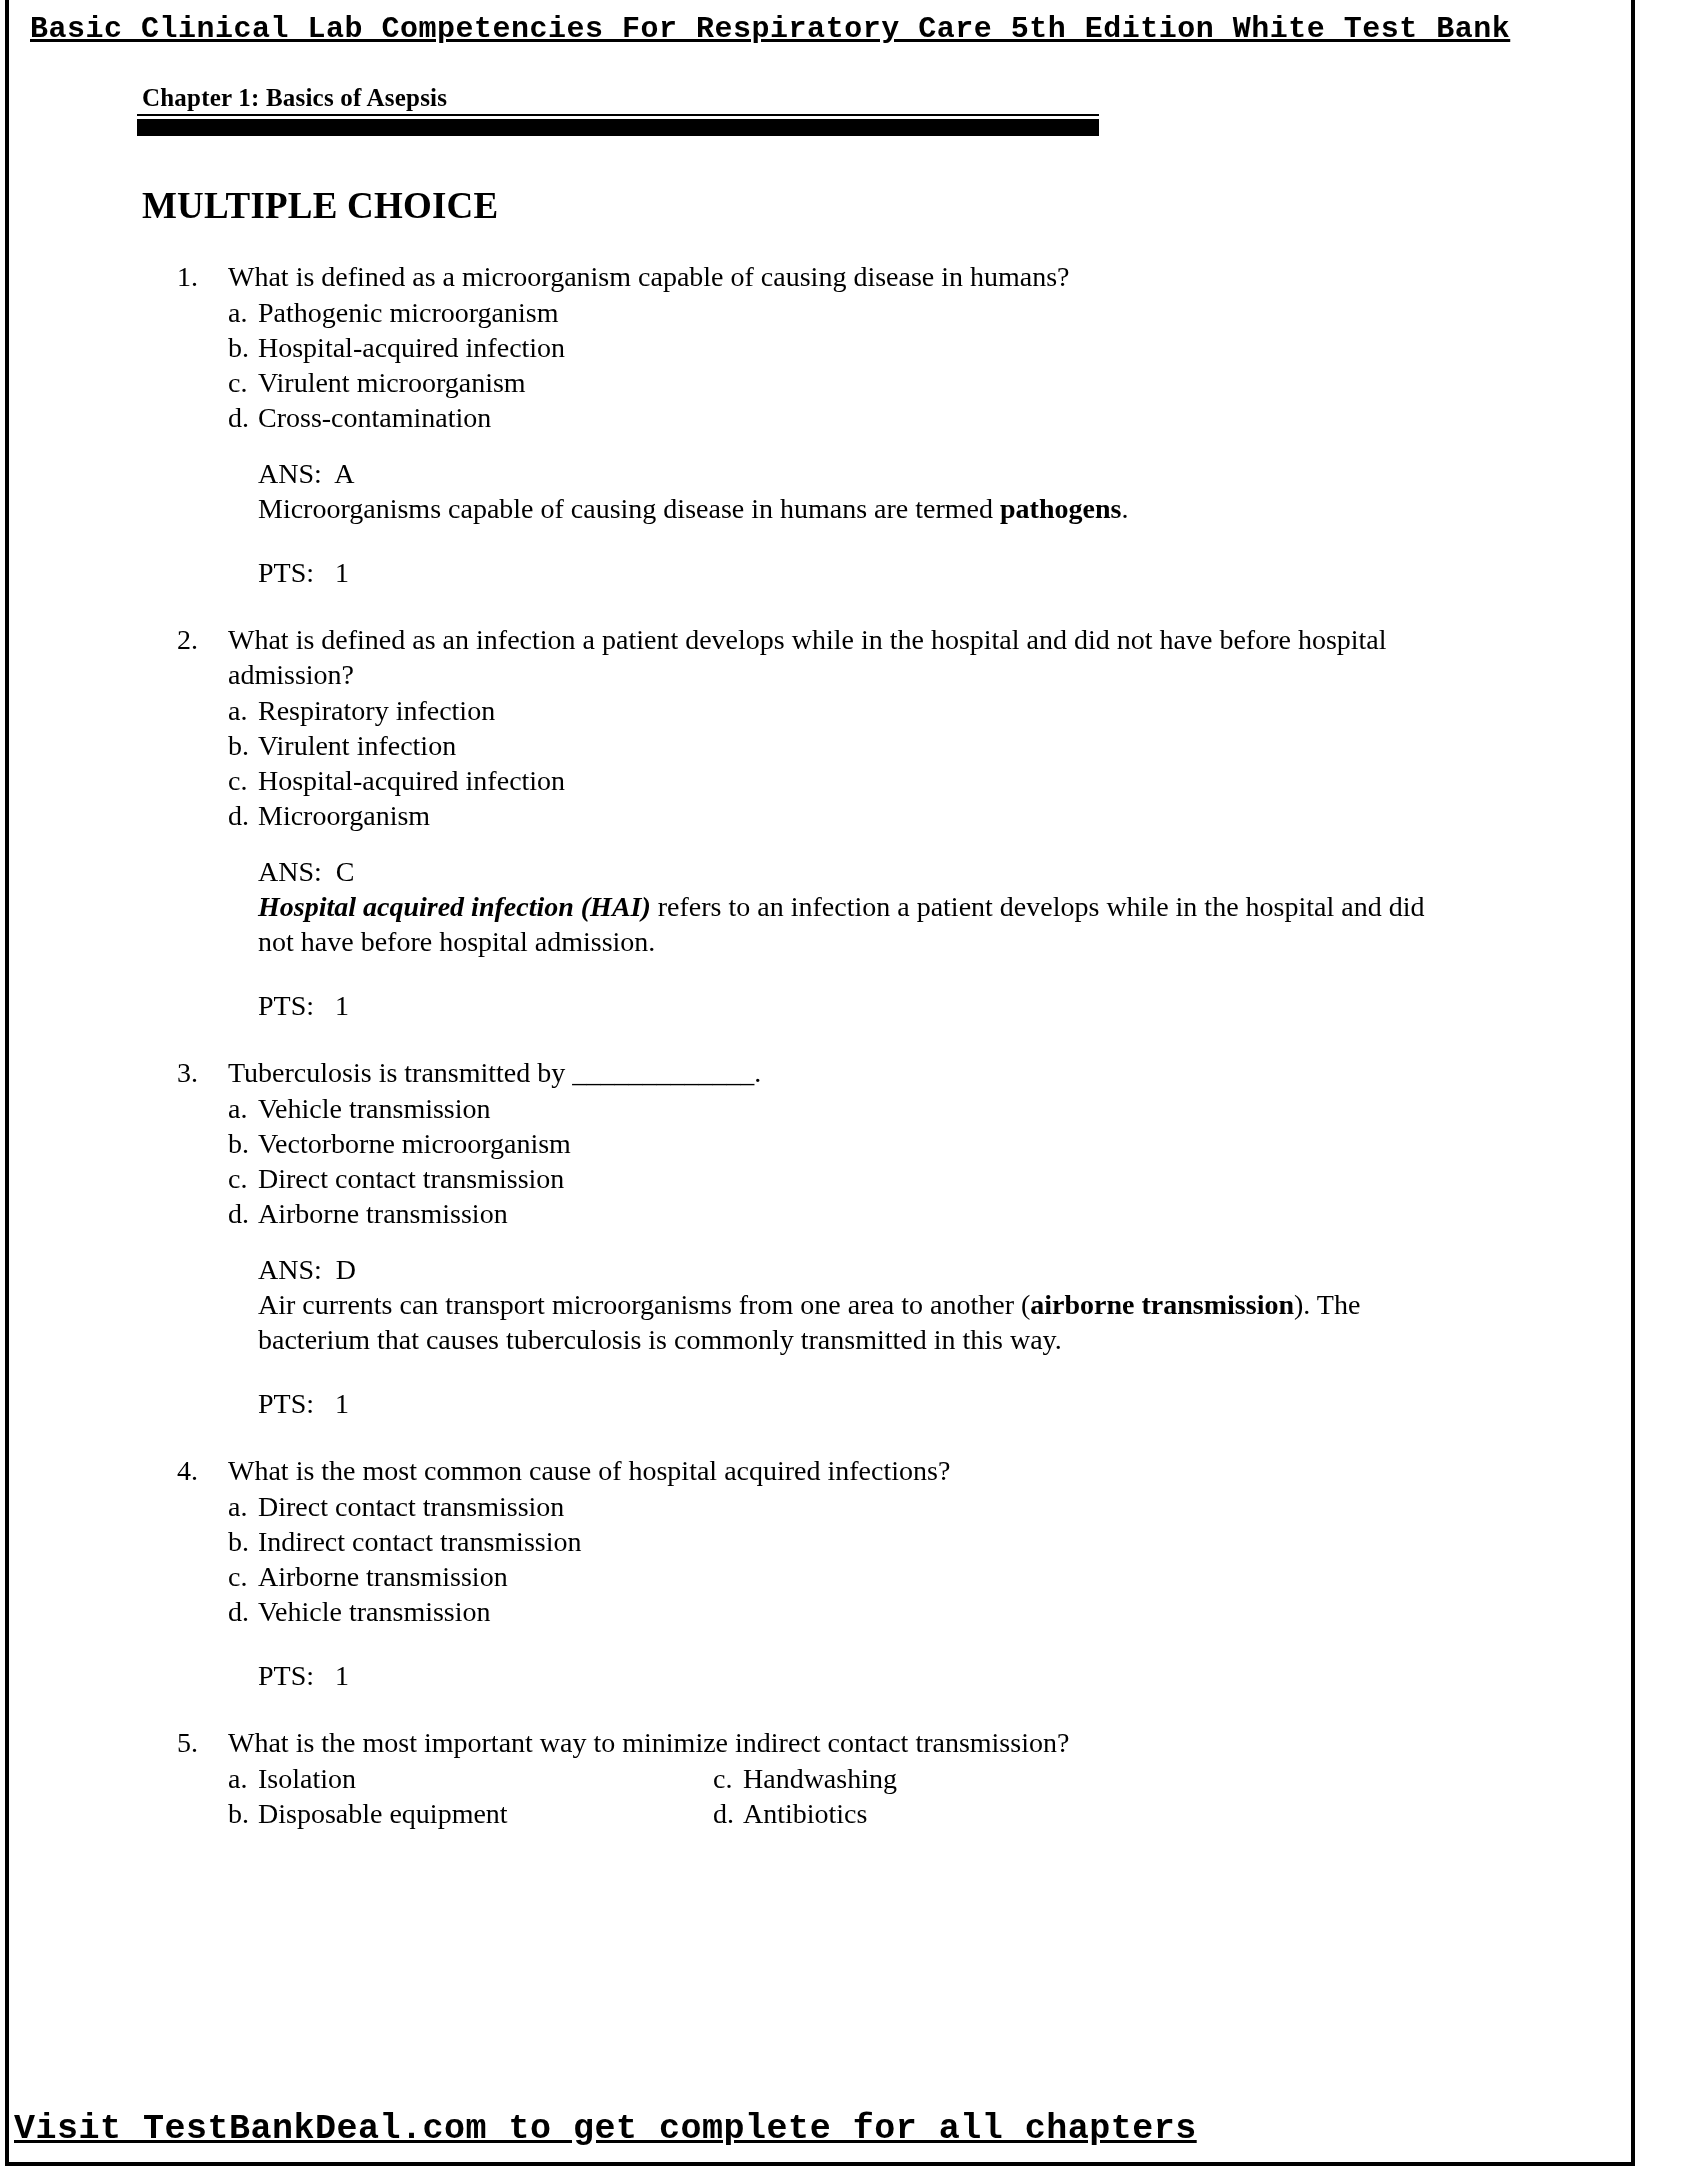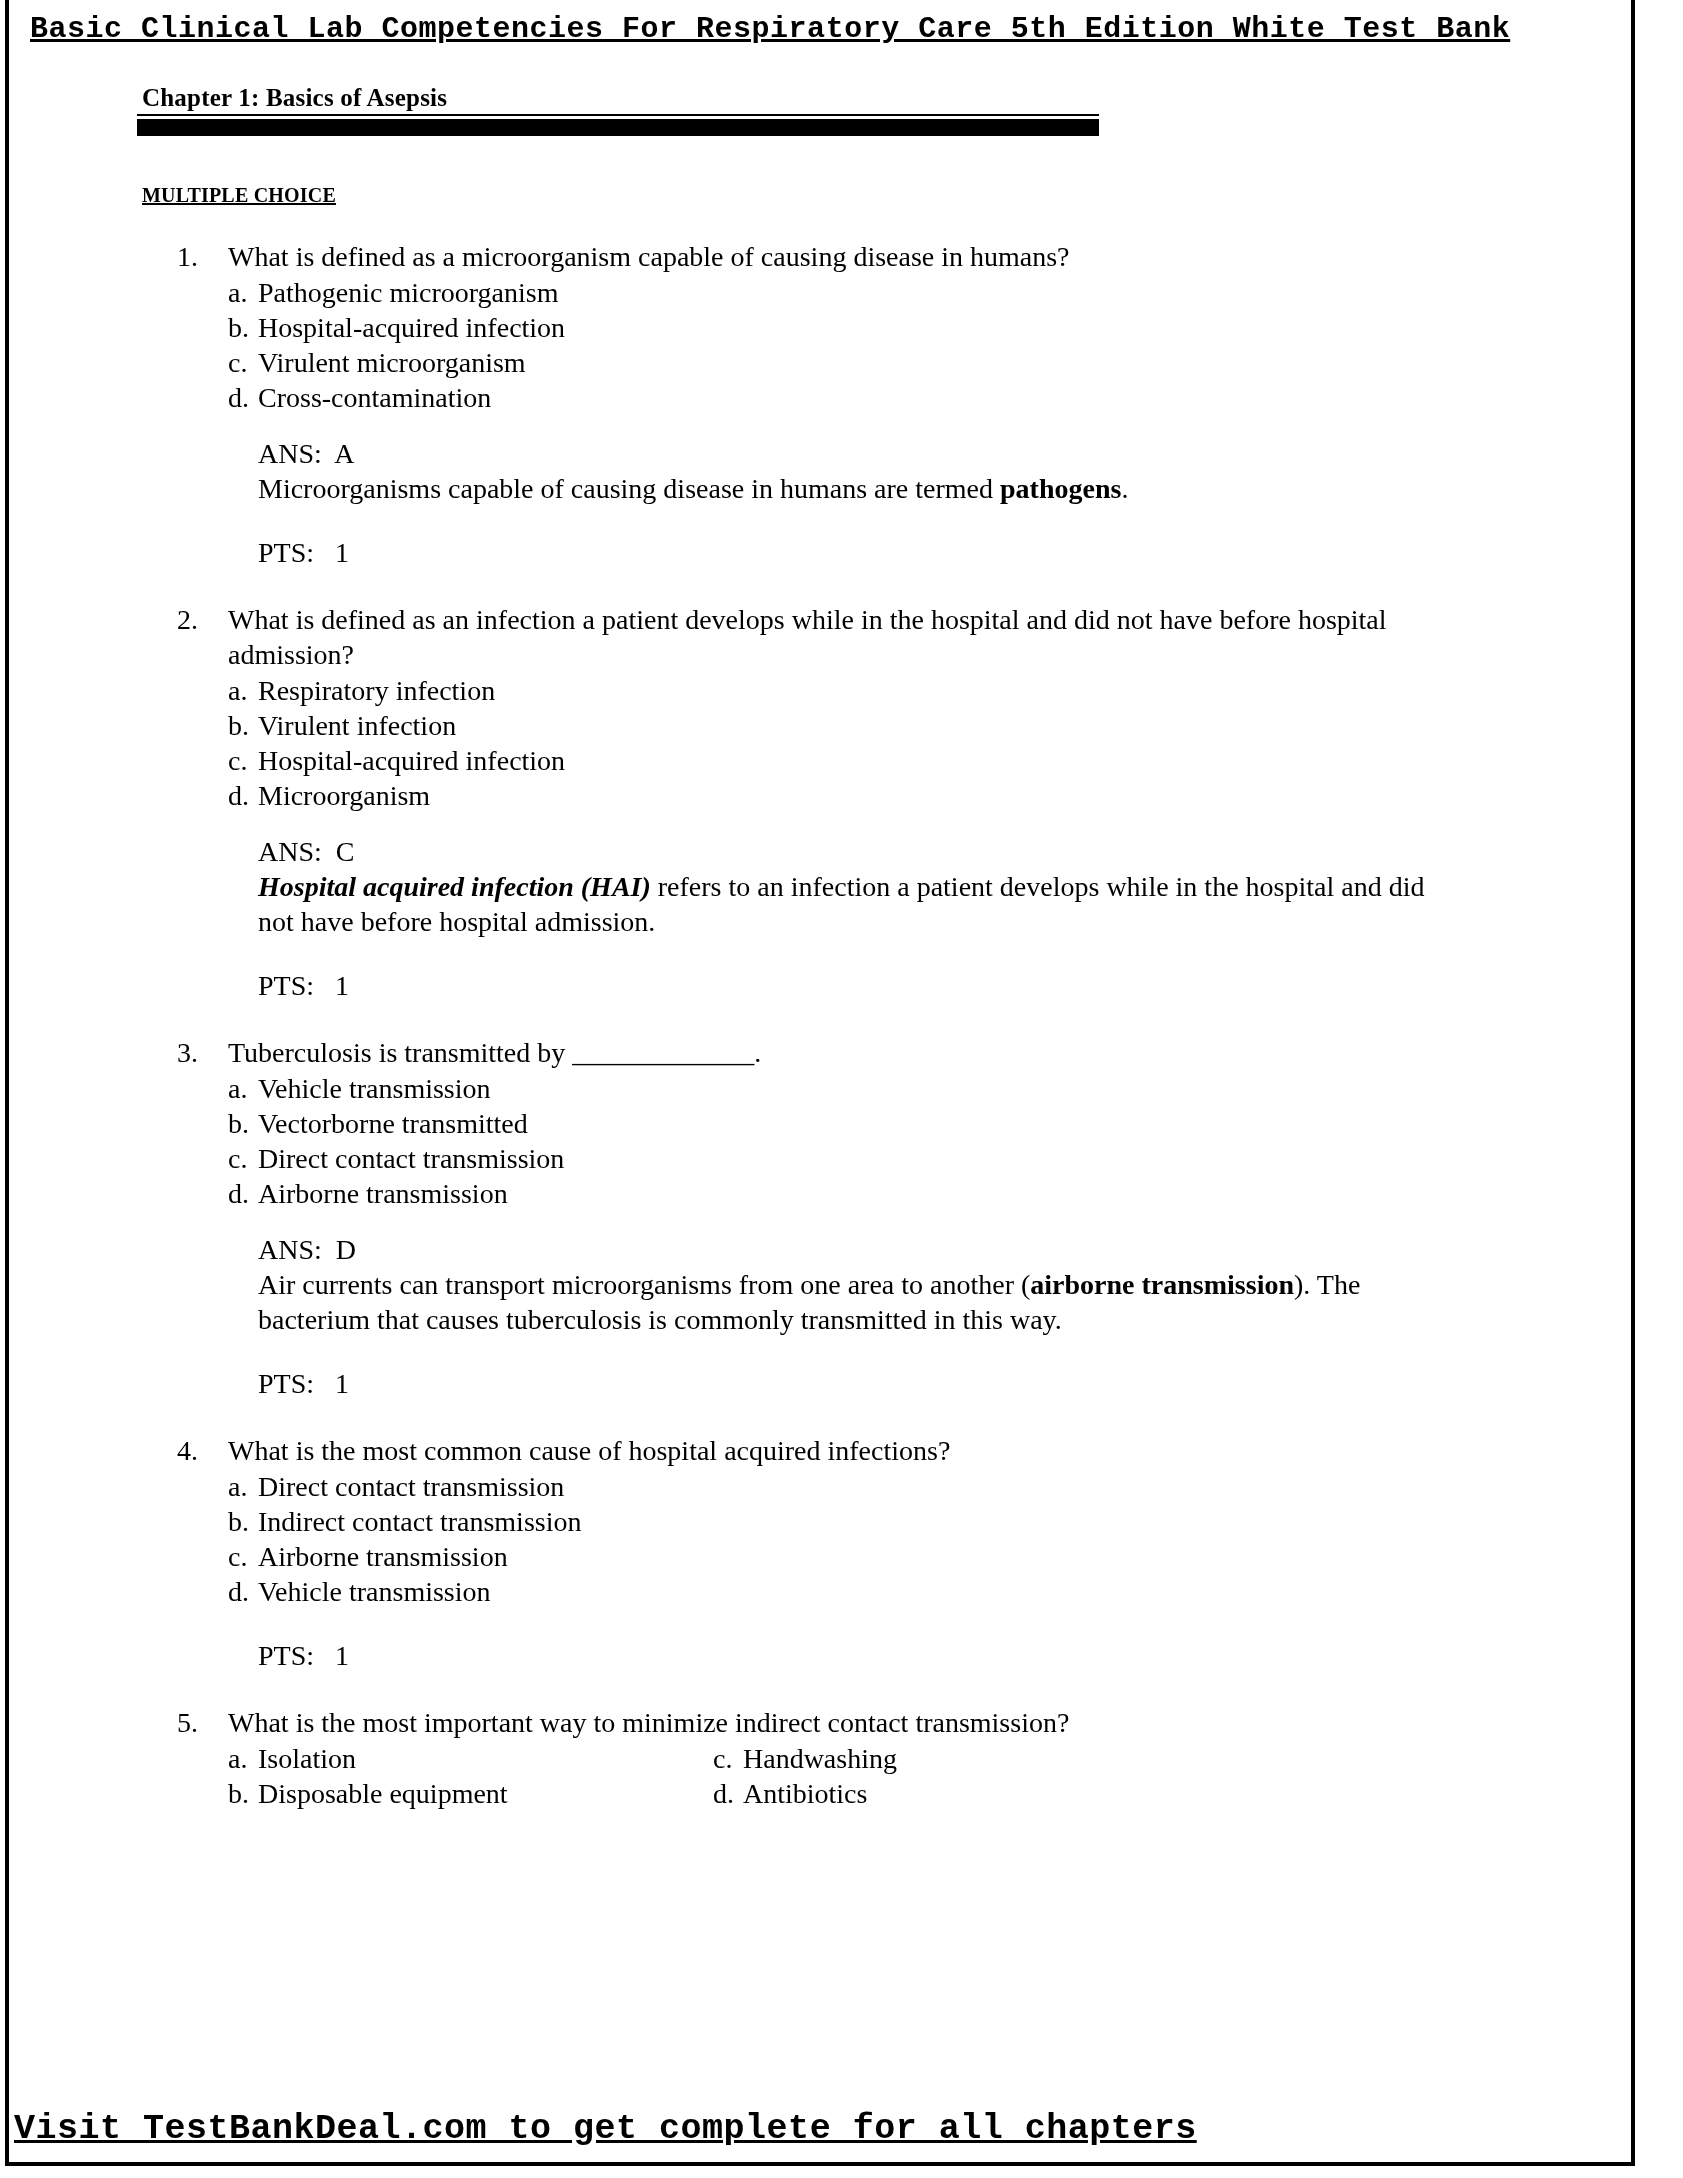--- a/index.html
+++ b/index.html
@@ -81,25 +81,24 @@
     margin: 0;
   }
   .title-rule-thick {
     height: 17px;
     background: #000;
     width: 962px;
     margin: 3px 0 0 0;
   }
 
   .section-heading {
-    font-size: 20px;
+    font-size: 37px;
     font-weight: bold;
     margin: 48px 0 0 5px;
     letter-spacing: 0.2px;
-    text-decoration: underline;
   }
 
   
   .question-block {
     margin-top: 32px;
     position: relative;
     padding-left: 91px;
   }
   .q-number {
     position: absolute;
@@ -211,21 +210,21 @@
           <div class="ans-line"><span>ANS:</span><span>  </span><span>C</span></div>
           <div class="rationale"><span></span><i class="bolditalic">Hospital acquired infection (HAI)</i><span> refers to an infection a patient develops while in the hospital and did not have before hospital admission.</span></div>
         </div>
         <div class="pts-line"><span>PTS:</span><span>   </span><span>1</span></div>
       </div>
       <div class="question-block">
         <div class="q-number">3.</div>
         <div class="q-stem">Tuberculosis is transmitted by _____________.</div>
         <div class="options">
           <div class="option-row"><span class="opt-letter">a.</span><span class="opt-text">Vehicle transmission</span></div>
-          <div class="option-row"><span class="opt-letter">b.</span><span class="opt-text">Vectorborne transmitted</span></div>
+          <div class="option-row"><span class="opt-letter">b.</span><span class="opt-text">Vectorborne microorganism</span></div>
           <div class="option-row"><span class="opt-letter">c.</span><span class="opt-text">Direct contact transmission</span></div>
           <div class="option-row"><span class="opt-letter">d.</span><span class="opt-text">Airborne transmission</span></div>
         </div>
         <div class="answer-block">
           <div class="ans-line"><span>ANS:</span><span>  </span><span>D</span></div>
           <div class="rationale"><span>Air currents can transport microorganisms from one area to another (</span><b class="bold">airborne transmission</b><span>). The bacterium that causes tuberculosis is commonly transmitted in this way.</span></div>
         </div>
         <div class="pts-line"><span>PTS:</span><span>   </span><span>1</span></div>
       </div>
       <div class="question-block">

